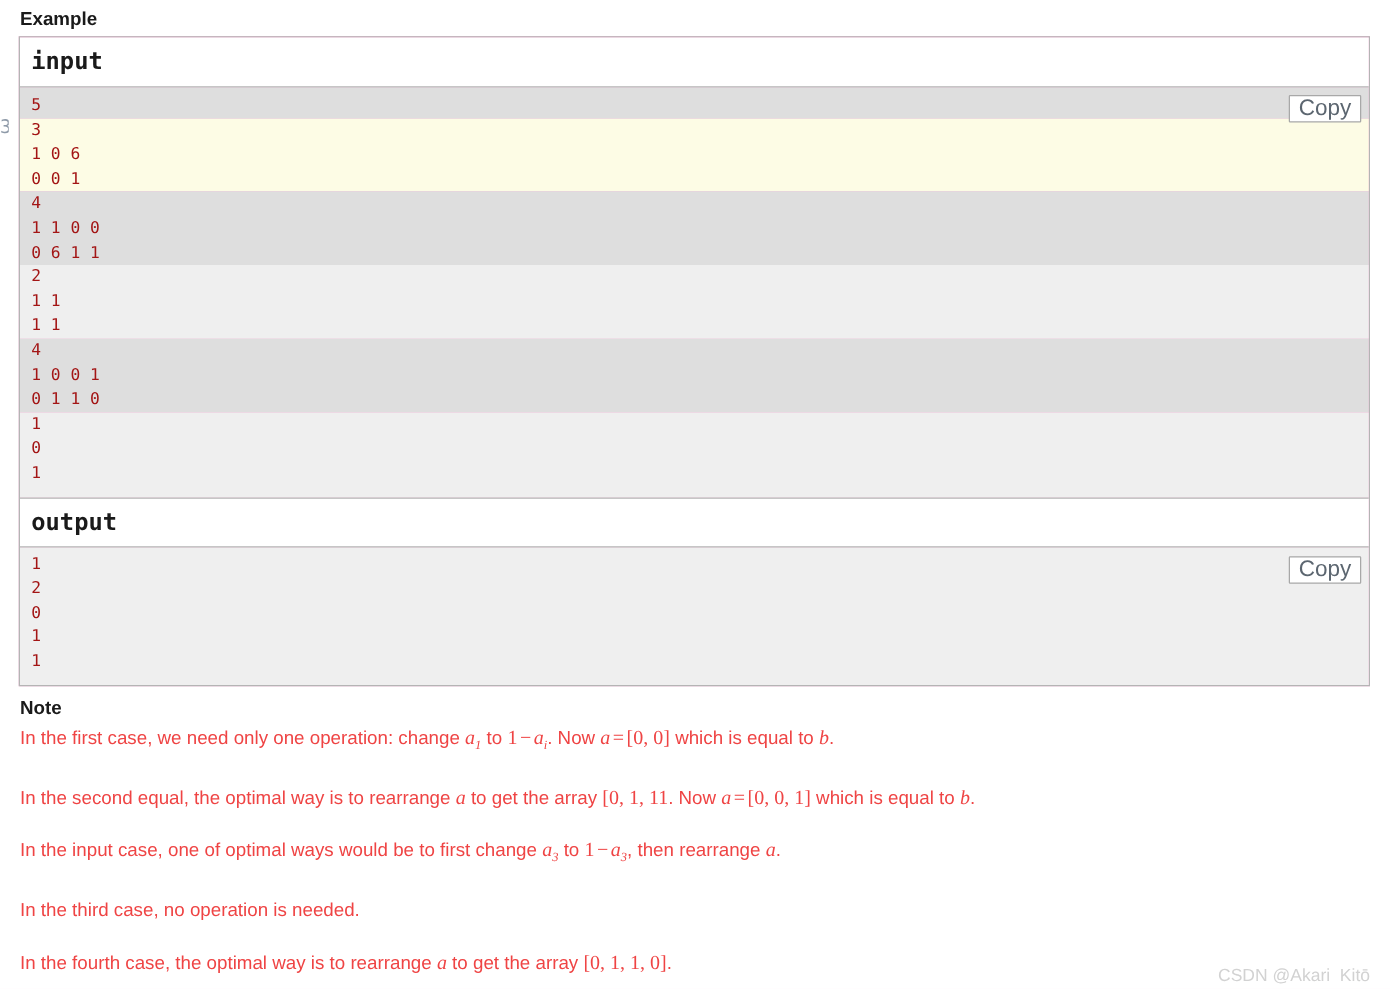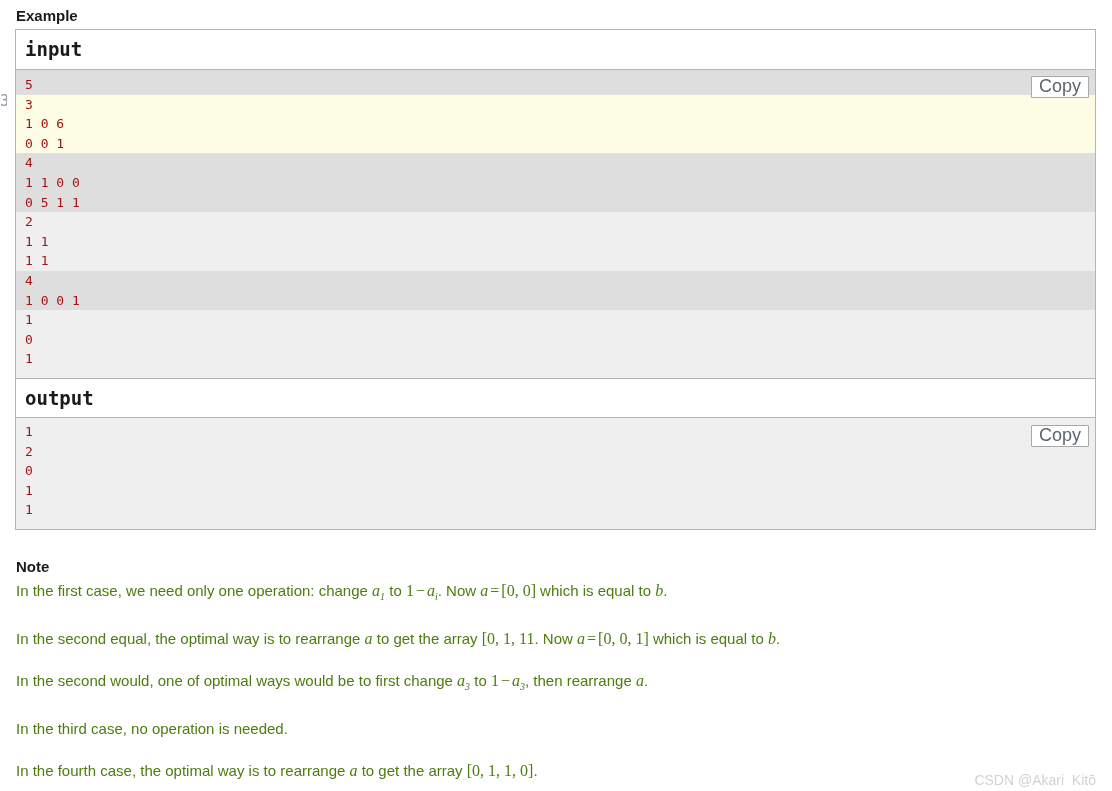--- a/index.html
+++ b/index.html
@@ -133,21 +133,21 @@
   #note-body {
     position: absolute;
     left: 16px;
     top: 581px;
     width: 1070px;
   }
   .note-para {
     font-family: "Liberation Sans", sans-serif;
     font-size: 15px;
     line-height: 19px;
-    color: #4d7c0f;
+    color: #ef4444;
     margin: 0 0 23px 0;
   }
   .m {
     font-family: "Liberation Serif", serif;
     font-style: italic;
     font-size: 16px;
   }
   .mn {
     font-family: "Liberation Serif", serif;
     font-style: normal;
@@ -199,30 +199,31 @@
             <div class="data-line">5</div>
           </div>
           <div class="test-group bg-highlight">
             <div class="data-line">3</div>
             <div class="data-line">1 0 6</div>
             <div class="data-line">0 0 1</div>
           </div>
           <div class="test-group bg-dark">
             <div class="data-line">4</div>
             <div class="data-line">1 1 0 0</div>
-            <div class="data-line">0 5 1 1</div>
+            <div class="data-line">0 6 1 1</div>
           </div>
           <div class="test-group bg-light">
             <div class="data-line">2</div>
             <div class="data-line">1 1</div>
             <div class="data-line">1 1</div>
           </div>
           <div class="test-group bg-dark">
             <div class="data-line">4</div>
             <div class="data-line">1 0 0 1</div>
+            <div class="data-line">0 1 1 0</div>
           </div>
           <div class="test-group bg-light">
             <div class="data-line">1</div>
             <div class="data-line">0</div>
             <div class="data-line">1</div>
             <div class="input-pad-bottom"></div>
           </div>
         </div>
     </div>
 
@@ -240,20 +241,20 @@
         </div>
     </div>
 
   </div>
 
   <h2 id="note-title" class="section-title">Note</h2>
 
   <div id="note-body">
       <p class="note-para"><span>In the first case, we need only one operation: change </span><span class="m">a<sub>1</sub></span><span> to </span><span class="mn">1</span><span class="op">−</span><span class="m">a<sub>i</sub></span><span>. Now </span><span class="m">a</span><span class="op">=</span><span class="mn">[0, 0]</span><span> which is equal to </span><span class="m">b</span><span>.</span></p>
       <p class="note-para"><span>In the second equal, the optimal way is to rearrange </span><span class="m">a</span><span> to get the array </span><span class="mn">[0, 1, 11</span><span>. Now </span><span class="m">a</span><span class="op">=</span><span class="mn">[0, 0, 1]</span><span> which is equal to </span><span class="m">b</span><span>.</span></p>
-      <p class="note-para"><span>In the second would, one of optimal ways would be to first change </span><span class="m">a<sub>3</sub></span><span> to </span><span class="mn">1</span><span class="op">−</span><span class="m">a<sub>3</sub></span><span>, then rearrange </span><span class="m">a</span><span>.</span></p>
+      <p class="note-para"><span>In the input case, one of optimal ways would be to first change </span><span class="m">a<sub>3</sub></span><span> to </span><span class="mn">1</span><span class="op">−</span><span class="m">a<sub>3</sub></span><span>, then rearrange </span><span class="m">a</span><span>.</span></p>
       <p class="note-para"><span>In the third case, no operation is needed.</span></p>
       <p class="note-para"><span>In the fourth case, the optimal way is to rearrange </span><span class="m">a</span><span> to get the array </span><span class="mn">[0, 1, 1, 0]</span><span>.</span></p>
     </div>
 
   <div id="watermark">CSDN @Akari  Kitō</div>
 
 </div>
 
 </body></html>

